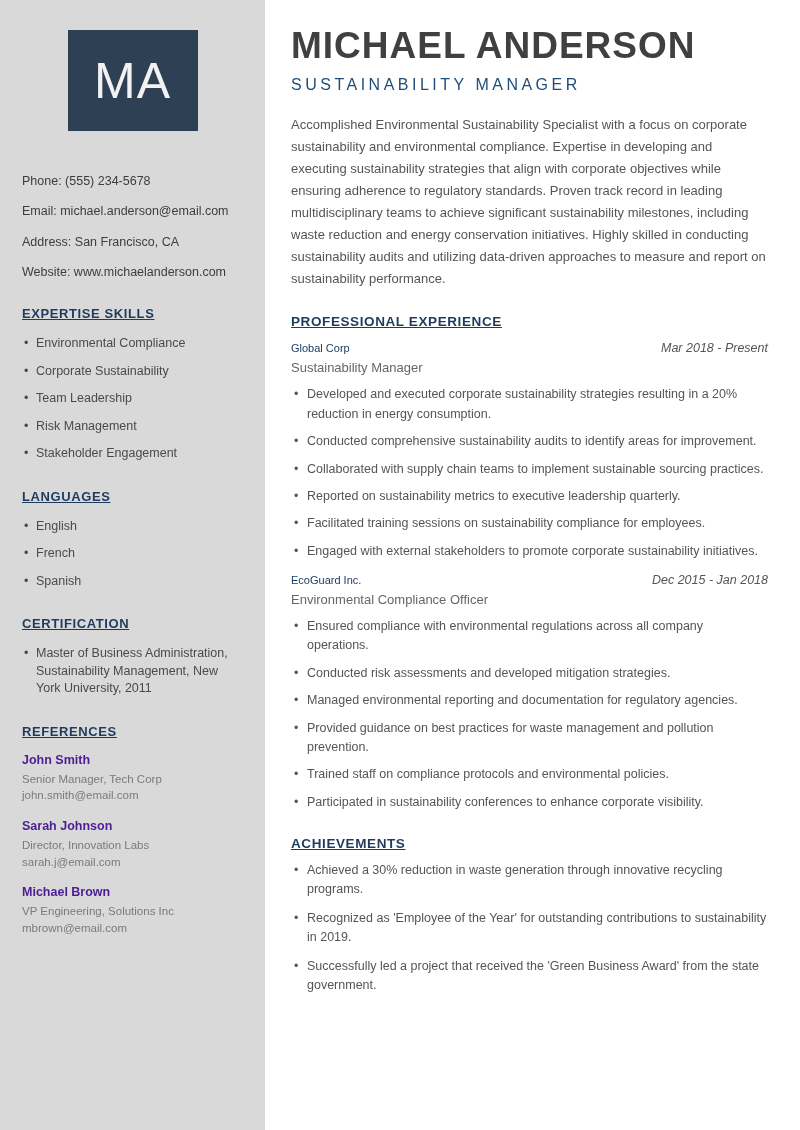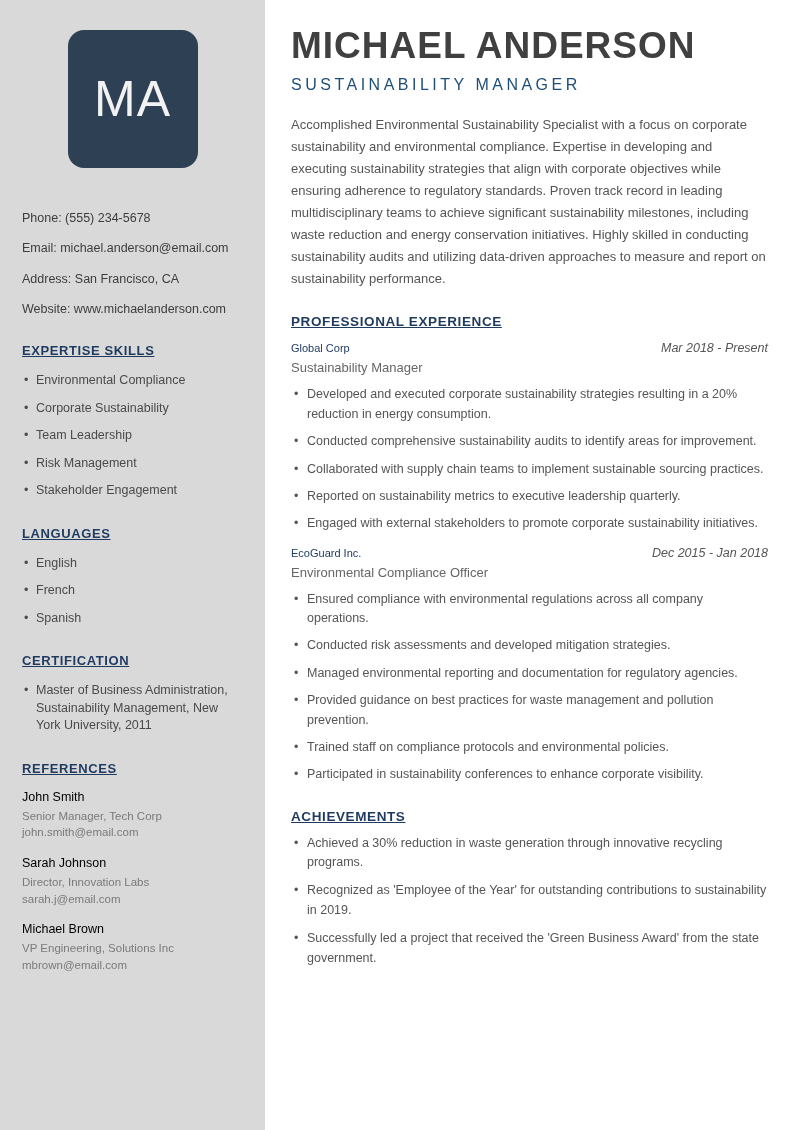--- a/index.html
+++ b/index.html
@@ -12,45 +12,45 @@
   }
   .page { display: flex; width: 800px; height: 1130px; }
 
   
   .sidebar {
     width: 265px; min-width: 265px; height: 1130px;
     background: #d9d9d9;
     padding: 30px 22px 20px 22px;
   }
   .avatar {
-    width: 130px; height: 138px;
+    width: 130px; height: 101px;
     background: #2e4053;
     margin: 0 auto 42px auto;
-    display: flex; align-items: center; justify-content: center; border-radius: 16px;
+    display: flex; align-items: center; justify-content: center;
   }
   .avatar span {
     color: #f2f2f2; font-size: 50px; font-weight: normal; letter-spacing: 1px;
   }
   .contact p {
     font-size: 12.5px; color: #3d3d3d; margin-bottom: 14px; line-height: 1.3;
   }
   .side-heading {
     color: #1e3a5f; font-size: 13px; font-weight: bold;
     letter-spacing: 0.6px; text-decoration: underline;
     margin: 26px 0 14px 0;
   }
   .side-list { list-style: none; }
   .side-list li {
     position: relative; padding-left: 14px;
     font-size: 12.5px; color: #4a4a4a; line-height: 1.4;
     margin-bottom: 10px;
   }
   .side-list li::before { content: "•"; position: absolute; left: 2px; color: #4a4a4a; }
   .ref { margin-bottom: 15px; }
-  .ref-name { font-size: 12.5px; font-weight: normal; color: #000000; margin-bottom: 4px; }
+  .ref-name { font-size: 12.5px; font-weight: bold; color: #4c1d95; margin-bottom: 4px; }
   .ref-role, .ref-email { font-size: 11.5px; color: #7a7a7a; line-height: 1.45; }
 
   
   .main { flex: 1; padding: 26px 32px 20px 26px; background: #ffffff; }
   .name {
     font-size: 37px; font-weight: bold; color: #404040;
     letter-spacing: 1px; line-height: 1.1;
   }
   .job-title {
     font-size: 16px; color: #1f4e79; letter-spacing: 3.5px;
@@ -147,20 +147,21 @@
       <div class="job-header">
         <span class="company">Global Corp</span>
         <span class="dates">Mar 2018 - Present</span>
       </div>
       <div class="role">Sustainability Manager</div>
       <ul class="main-list">
         <li>Developed and executed corporate sustainability strategies resulting in a 20% reduction in energy consumption.</li>
         <li>Conducted comprehensive sustainability audits to identify areas for improvement.</li>
         <li>Collaborated with supply chain teams to implement sustainable sourcing practices.</li>
         <li>Reported on sustainability metrics to executive leadership quarterly.</li>
+        <li>Facilitated training sessions on sustainability compliance for employees.</li>
         <li>Engaged with external stakeholders to promote corporate sustainability initiatives.</li>
       </ul>
     </section>
 
     <section>
       <div class="job-header">
         <span class="company">EcoGuard Inc.</span>
         <span class="dates">Dec 2015 - Jan 2018</span>
       </div>
       <div class="role">Environmental Compliance Officer</div>

